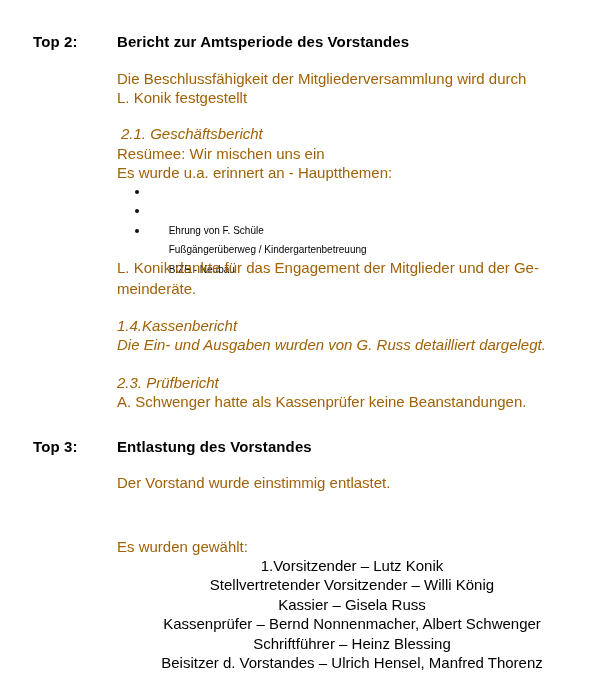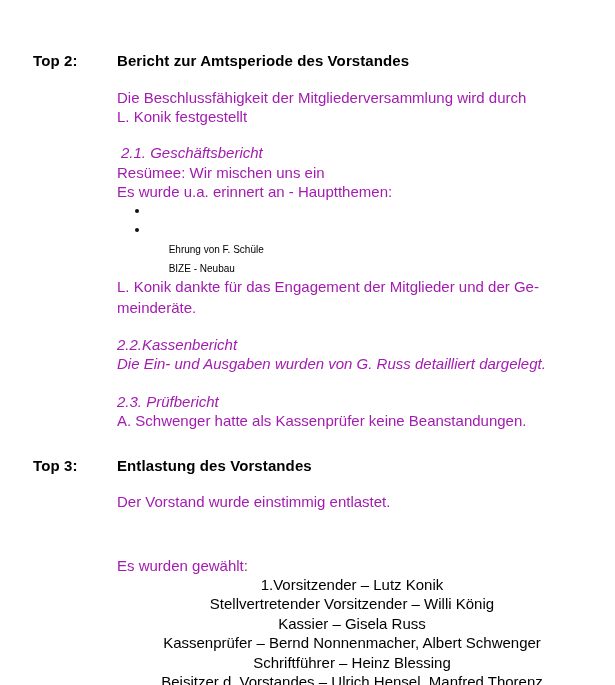--- a/index.html
+++ b/index.html
@@ -15,29 +15,28 @@
     overflow: hidden;
     font-family: "Liberation Sans", sans-serif;
     color: #000000;
     -webkit-font-smoothing: antialiased;
   }
 
   .page {
     position: absolute;
     inset: 0;
     background: #ffffff;
-    margin-top: 19px;
   }
 
   
   .block {
     position: absolute;
     font-size: 15px;
     line-height: 19.4px;
-    color: #a21caf;
+    color: #a16207;
     white-space: pre-wrap;
   }
 
   
   .top-row {
     position: absolute;
     left: 0;
     right: 0;
     height: 20px;
   }
@@ -135,28 +134,32 @@
   <div class="block body-text" style="top:163px;">Es wurde u.a. erinnert an - Hauptthemen:</div>
   <div class="block body-text" style="top:144px;">Resümee: Wir mischen uns ein</div>
 
   <ul class="bullet-list" style="top:182px;">
     <li class="bullet-item">
       <span class="bullet-dot"></span>
       <span>Ehrung von F. Schüle</span>
     </li>
     <li class="bullet-item">
       <span class="bullet-dot"></span>
+      <span>Fußgängerüberweg / Kindergartenbetreuung</span>
+    </li>
+    <li class="bullet-item">
+      <span class="bullet-dot"></span>
       <span>BIZE - Neubau</span>
     </li>
   </ul>
 
   <div class="block body-text" style="top:258px;">L. Konik dankte für das Engagement der Mitglieder und der Ge-</div>
   <div class="block body-text" style="top:279px;">meinderäte.</div>
 
-  <div class="block sub-heading" style="top:316px;">2.2.Kassenbericht</div>
+  <div class="block sub-heading" style="top:316px;">1.4.Kassenbericht</div>
   <div class="block body-text" style="top:335px;font-style:italic;">Die Ein- und Ausgaben wurden von G. Russ detailliert dargelegt.</div>
 
   <div class="block sub-heading" style="top:373px;">2.3. Prüfbericht</div>
   <div class="block body-text" style="top:392px;">A. Schwenger hatte als Kassenprüfer keine Beanstandungen.</div>
 
   <div class="top-row" style="top:437px;">
     <span class="top-label">Top 3:</span>
     <span class="top-heading">Entlastung des Vorstandes</span>
   </div>
 

